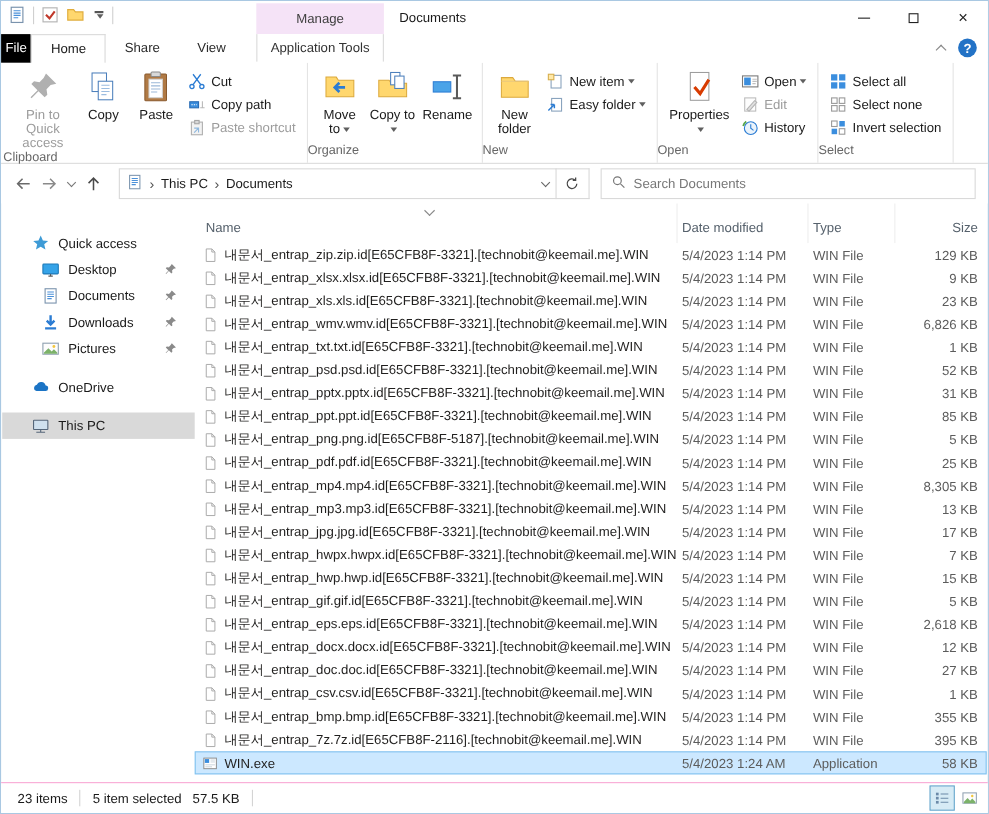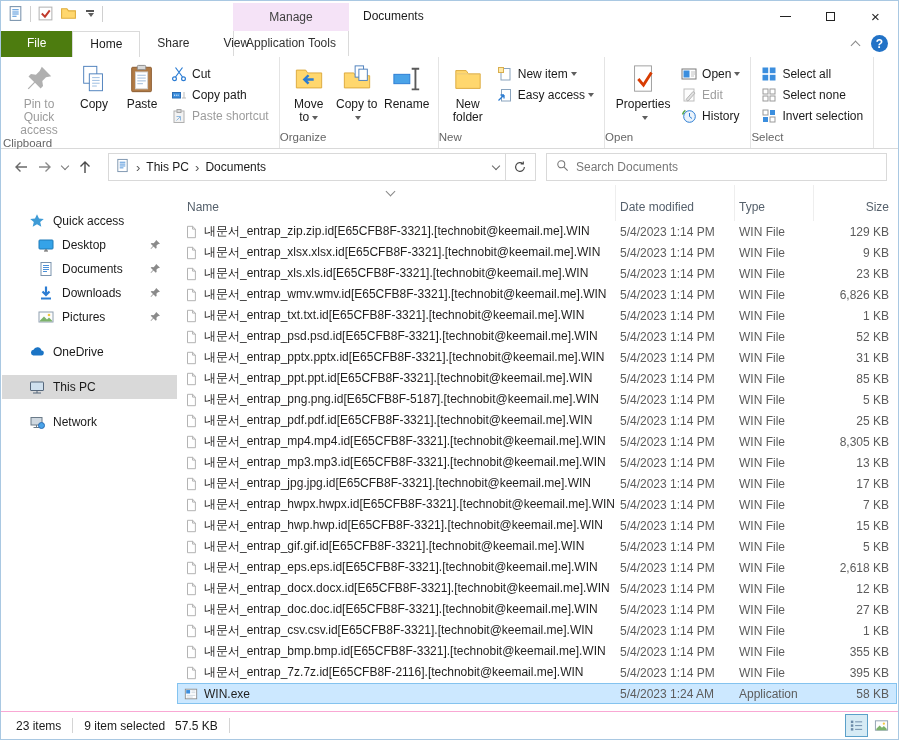--- a/index.html
+++ b/index.html
@@ -17,21 +17,21 @@
 .wtitle { position:absolute; left:362px; top:8px; }
 .winctrl { position:absolute; right:0; top:0; display:flex; }
 .wbtn { width:45px; height:30px; display:flex; align-items:center; justify-content:center; color:#222; }
 .glyph-min { width:11px; height:1px; background:#222; }
 .glyph-max { width:9px; height:9px; border:1px solid #222; }
 .glyph-close { font-size:15px; line-height:1; }
 
 
 .tabrow { position:relative; height:26px; display:flex; background:#fff; }
 .tab { padding:0 17px; line-height:25px; color:#2b2b2b; }
-.tab.file { background:#4d7c0f; color:#fff; padding:0 26px; }
+.tab.file { background:#000000; color:#fff; padding:0 4px; }
 .tab.active { background:#fff; border:1px solid #dadada; border-bottom:none; color:#1a1a1a; }
 .tab.apptools { position:absolute; left:232px; top:0; width:116px; text-align:center; padding:0; border-left:1px solid #dadada; border-right:1px solid #dadada; color:#333; }
 .ribbon-aux { position:absolute; right:10px; top:4px; display:flex; align-items:center; gap:12px; }
 .chev-up { width:7px; height:7px; border-left:1.5px solid #888; border-top:1.5px solid #888; transform:rotate(45deg); margin-top:3px; }
 .helpbtn { width:17px; height:17px; border-radius:50%; background:#2272c6; color:#fff; font-size:12px; font-weight:bold; display:flex; align-items:center; justify-content:center; }
 
 
 .ribbon { height:92px; display:flex; background:#fff; border-bottom:1px solid #d9d9d9; padding-left:2px; }
 .rgroup { display:flex; flex-direction:column; border-right:1px solid #e4e4e4; }
 .rbody { flex:1; display:flex; align-items:stretch; padding:2px 5px 0 5px; }
@@ -290,21 +290,21 @@
               </span>
             <span class="slabel"><span>New item</span><span class="cdown"></span></span>
           </div>
           <div class="smallbtn">
             <span class="sicon">
                 <svg viewBox="0 0 16 16">
                   <rect x="4.5" y="2.5" width="9" height="11.5" fill="#fff" stroke="#8aa4be"></rect>
                   <path d="M1.5 13.5L7 8M7 8H3.5M7 8v3.5" stroke="#2b7cd3" stroke-width="1.3" fill="none"></path>
                 </svg>
               </span>
-            <span class="slabel"><span>Easy access</span><span class="cdown"></span></span>
+            <span class="slabel"><span>Easy folder</span><span class="cdown"></span></span>
           </div>
         </div>
       </div>
       <div class="rlabel">New</div>
     </div>
 
     <div class="rgroup">
       <div class="rbody">
         <div class="bigbtn w64">
           <span class="bicon">
@@ -519,30 +519,20 @@
       <div class="side-item lvl1 selected">
         <span class="si">
             <svg viewBox="0 0 16 16">
               <rect x="1.5" y="3" width="13" height="8.5" rx="0.5" fill="#cfe0ee" stroke="#55667a"></rect>
               <path d="M8 11.5V14M4 14h8" stroke="#55667a" fill="none"></path>
             </svg>
           </span>
         <span>This PC</span>
       </div>
       <div class="side-gap"></div>
-      <div class="side-item lvl1">
-        <span class="si">
-            <svg viewBox="0 0 16 16">
-              <rect x="2" y="3.5" width="11" height="7.5" fill="#cfd8e0" stroke="#6a7a88"></rect>
-              <path d="M7.5 11v2.5M4.5 13.5h6" stroke="#6a7a88" fill="none"></path>
-              <circle cx="12.5" cy="11.5" r="3" fill="#4aa3e8" stroke="#2b6cb3"></circle>
-            </svg>
-          </span>
-        <span>Network</span>
-      </div>
     </div>
 
     <div class="filelist">
       <div class="lheader">
         <span class="sortcaret"></span>
         <span class="hc hc-name">Name</span>
         <span class="hc hc-date">Date modified</span>
         <span class="hc hc-type">Type</span>
         <span class="hc hc-size">Size</span>
       </div>
@@ -895,21 +885,21 @@
             <span class="cell-size">58 KB</span>
           </div>
         </div>
     </div>
   </div>
 
   <div class="statusbar">
     <span>23 items</span>
     <span class="sbsep"></span>
     <span class="sb-group">
-      <span>9 item selected</span>
+      <span>5 item selected</span>
       <span>57.5 KB</span>
     </span>
     <span class="sbsep"></span>
     <div class="viewbtns">
       <span class="viewbtn active">
           <svg viewBox="0 0 16 16">
             <g fill="#6b8aa8">
               <rect x="2" y="2.8" width="2.6" height="2.6"></rect>
               <rect x="2" y="6.8" width="2.6" height="2.6"></rect>
               <rect x="2" y="10.8" width="2.6" height="2.6"></rect>

